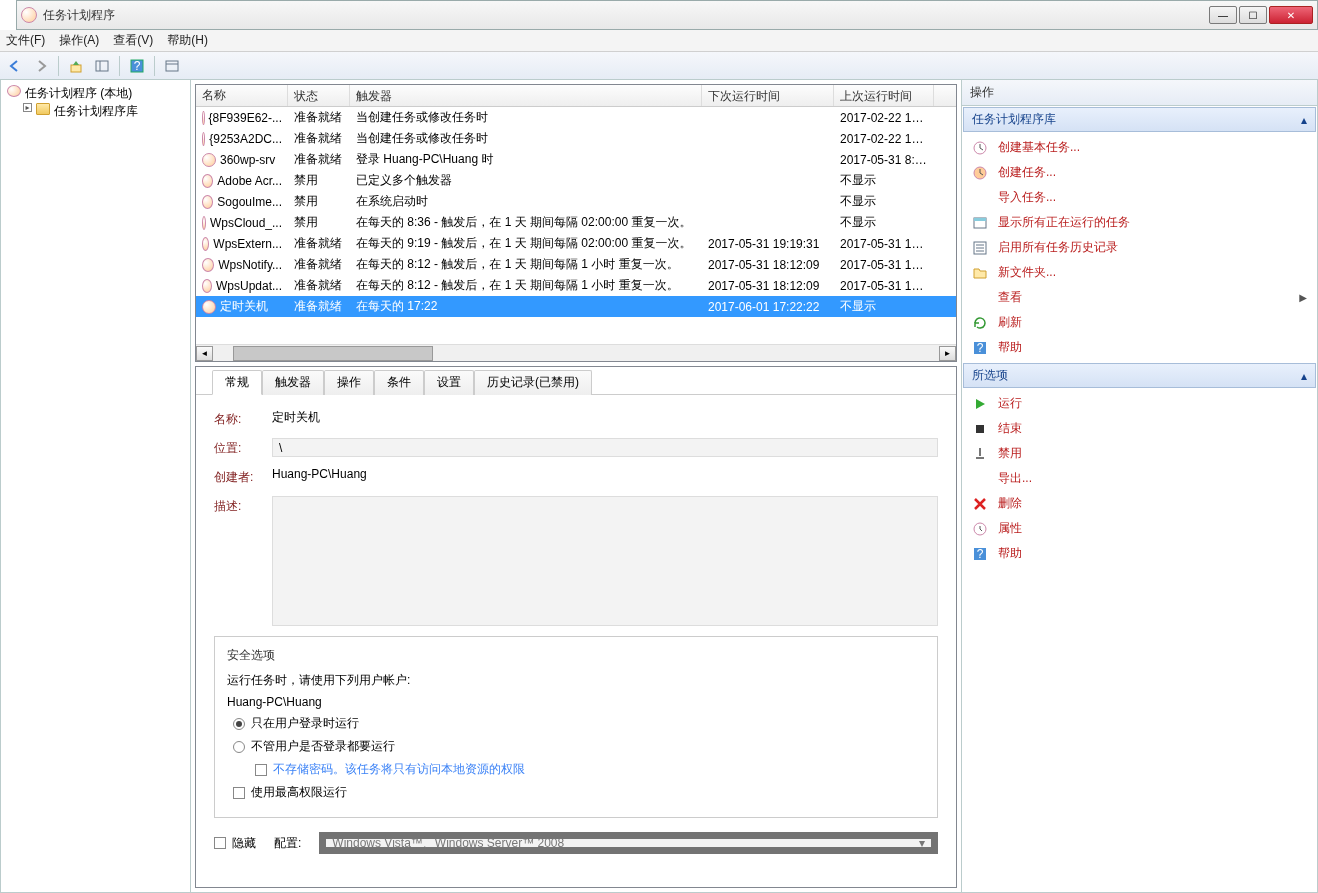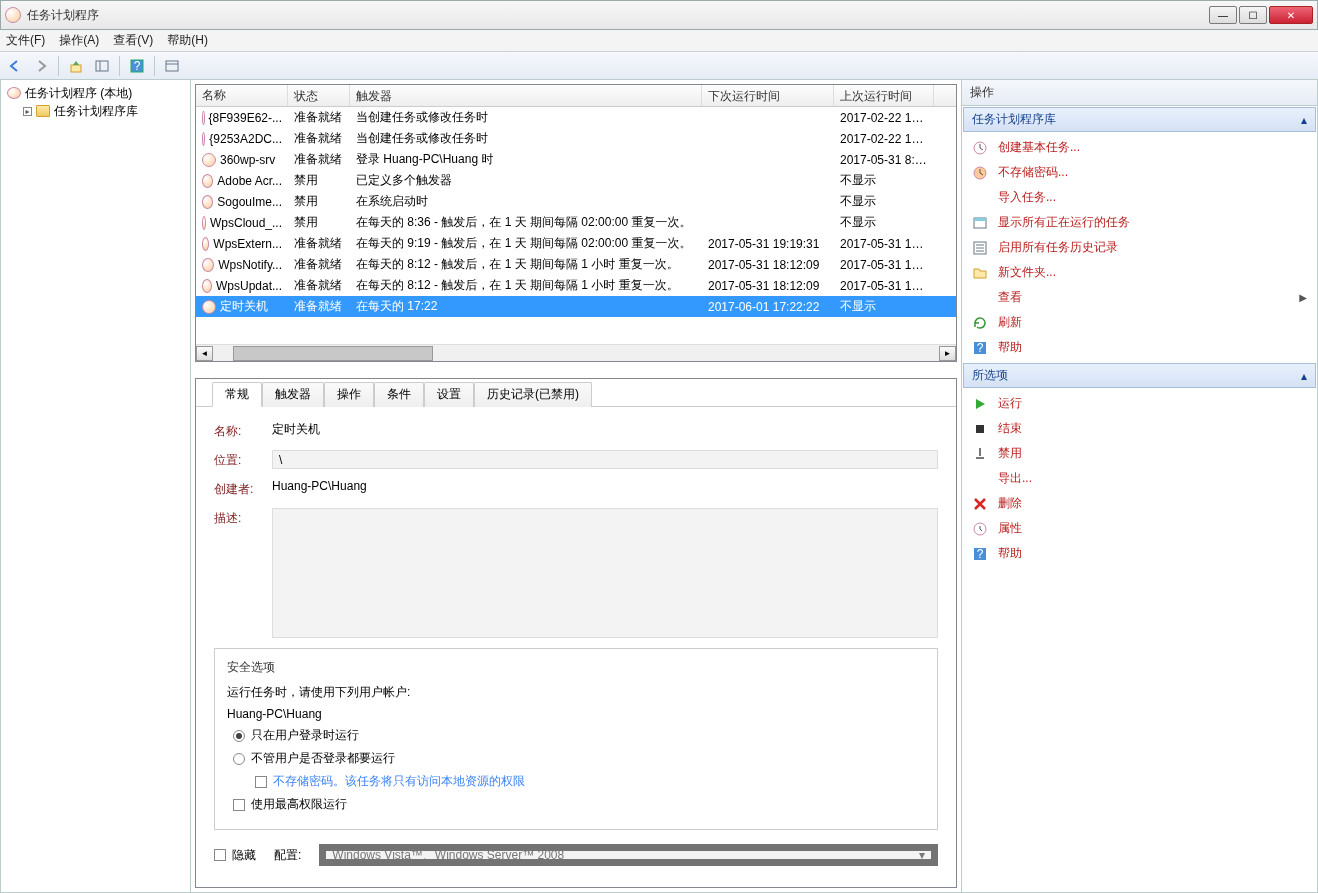--- a/index.html
+++ b/index.html
@@ -1,45 +1,45 @@
 <!DOCTYPE html>
 <html><head>
 <meta charset="utf-8">
 <style>
 * { box-sizing: border-box; margin: 0; padding: 0; font-family: "Microsoft YaHei", "Segoe UI", Tahoma, sans-serif; font-size: 12px; }
 body { background: #fff; width: 1318px; height: 893px; overflow: hidden; }
 
 
-.titlebar { height: 30px; background: linear-gradient(#f7f7f7, #e8e8e8); border: 1px solid #9aa; display: flex; align-items: center; padding: 12px 4px; }
+.titlebar { height: 30px; background: linear-gradient(#f7f7f7, #e8e8e8); border: 1px solid #9aa; display: flex; align-items: center; padding: 12px 4px; margin-left: 16px; }
 .titlebar .app-icon { width: 16px; height: 16px; border: 1px solid #c8a; border-radius: 50%; margin-right: 6px; background: radial-gradient(circle at 30% 30%, #fff, #fc9); position: relative; }
 .titlebar .title { flex: 1; color: #333; }
 .wbtns { display: flex; gap: 2px; }
 .wbtn { width: 28px; height: 18px; border: 1px solid #7a7a7a; border-radius: 2px; display: flex; align-items: center; justify-content: center; font-size: 10px; background: linear-gradient(#f5f5f5,#ddd); }
 .wbtn.close { background: linear-gradient(#e67,#c23); color: #fff; width: 44px; border-color: #a22; }
 
 
 .menubar { height: 22px; background: #f4f4f4; border-bottom: 1px solid #d0d0d0; display: flex; align-items: center; padding: 0 6px; gap: 14px; }
 .menubar span { color: #222; cursor: default; }
 
 
 .toolbar { height: 28px; background: linear-gradient(#f5f7fb,#e6ecf5); border-bottom: 1px solid #bcc; display: flex; align-items: center; padding: 0 4px; gap: 4px; }
 .tbtn { width: 22px; height: 22px; display: flex; align-items: center; justify-content: center; border: 1px solid transparent; border-radius: 2px; }
 .tsep { width: 1px; height: 20px; background: #bcc; margin: 0 2px; }
 
 
 .main { display: flex; height: calc(893px - 30px - 22px - 28px); border: 1px solid #bcc; border-top: none; }
 .leftpane { width: 190px; border-right: 1px solid #bcc; background: #fff; padding: 4px; }
-.tree-item { display: flex; align-items: center; height: 18px; gap: 4px; padding: 1px 2px; }
+.tree-item { display: flex; align-items: flex-start; height: 18px; gap: 4px; padding: 1px 2px; }
 .tree-item.child { padding-left: 18px; }
 .tree-toggle { width: 9px; height: 9px; border: 1px solid #888; font-size: 8px; line-height: 7px; text-align: center; color: #555; }
 .tree-icon { width: 14px; height: 12px; }
 .tree-icon.clock { border: 1px solid #c8a; border-radius: 50%; background: radial-gradient(circle at 30% 30%, #fff, #fc9); }
 .tree-icon.folder { background: linear-gradient(#ffe9a8,#f0c95f); border: 1px solid #d0a030; border-radius: 1px; }
 
-.centerpane { flex: 1; display: flex; flex-direction: column; background: #fff; padding: 4px; gap: 16px; min-width: 0; }
+.centerpane { flex: 1; display: flex; flex-direction: column; background: #fff; padding: 4px; gap: 4px; min-width: 0; }
 .taskgrid { flex: 0 0 278px; border: 1px solid #828790; display: flex; flex-direction: column; overflow: hidden; }
 .gridhead { display: flex; background: linear-gradient(#fdfdfd,#eee); border-bottom: 1px solid #ccc; height: 22px; }
 .gh { border-right: 1px solid #ddd; padding: 3px 6px; color: #333; overflow: hidden; white-space: nowrap; }
 .gridbody { flex: 1; overflow: hidden; }
 .grow { display: flex; height: 21px; align-items: center; }
 .grow.selected { background: #3399ff; color: #fff; }
 .gc { padding: 2px 6px; overflow: hidden; white-space: nowrap; text-overflow: ellipsis; }
 .row-icon { width: 14px; height: 14px; border: 1px solid #c8a; border-radius: 50%; background: radial-gradient(circle at 30% 30%, #fff, #fc9); display: inline-block; vertical-align: middle; margin-right: 4px; }
 .c-name { width: 92px; display: flex; align-items: center; }
 .c-state { width: 62px; }
@@ -354,21 +354,21 @@
           </span>
           <span class="ai-label">创建基本任务...</span>
         </div>
         <div class="action-item">
           <span class="ai-icon">
             <svg width="16" height="16">
               <circle cx="8" cy="8" r="6" fill="#fc9" stroke="#c8a"></circle>
               <path d="M8 4 L8 8 L11 10" stroke="#555" fill="none"></path>
             </svg>
           </span>
-          <span class="ai-label">不存储密码...</span>
+          <span class="ai-label">创建任务...</span>
         </div>
         <div class="action-item">
           <span class="ai-icon"></span>
           <span class="ai-label">导入任务...</span>
         </div>
         <div class="action-item">
           <span class="ai-icon">
             <svg width="16" height="16">
               <rect x="2" y="3" width="12" height="10" fill="#fff" stroke="#678"></rect>
               <rect x="2" y="3" width="12" height="3" fill="#8cd"></rect>

